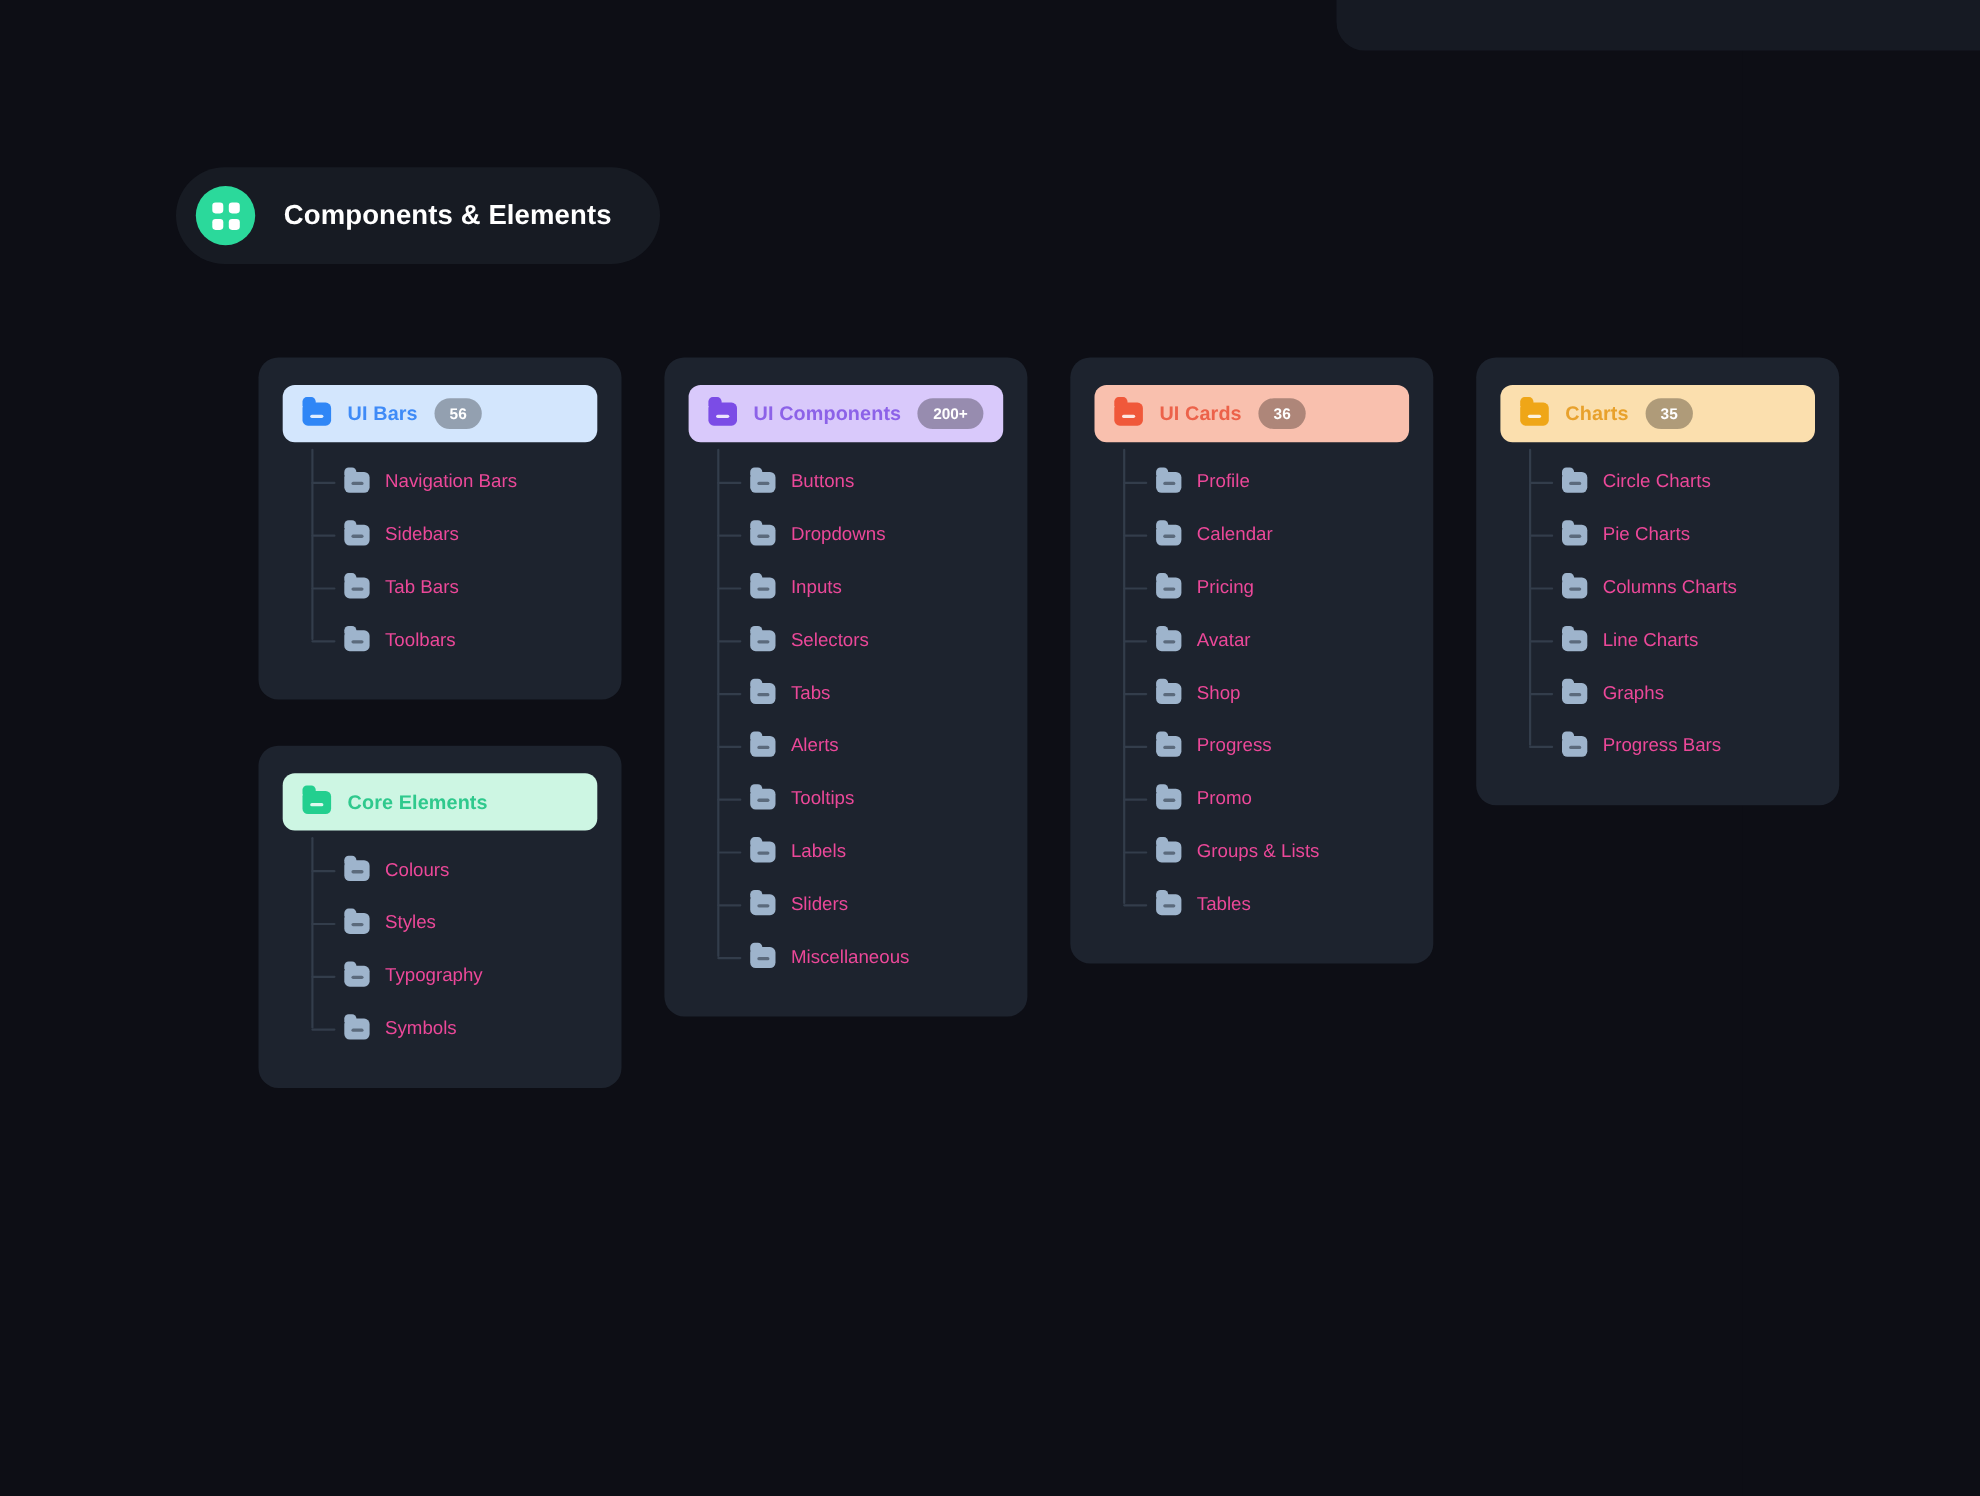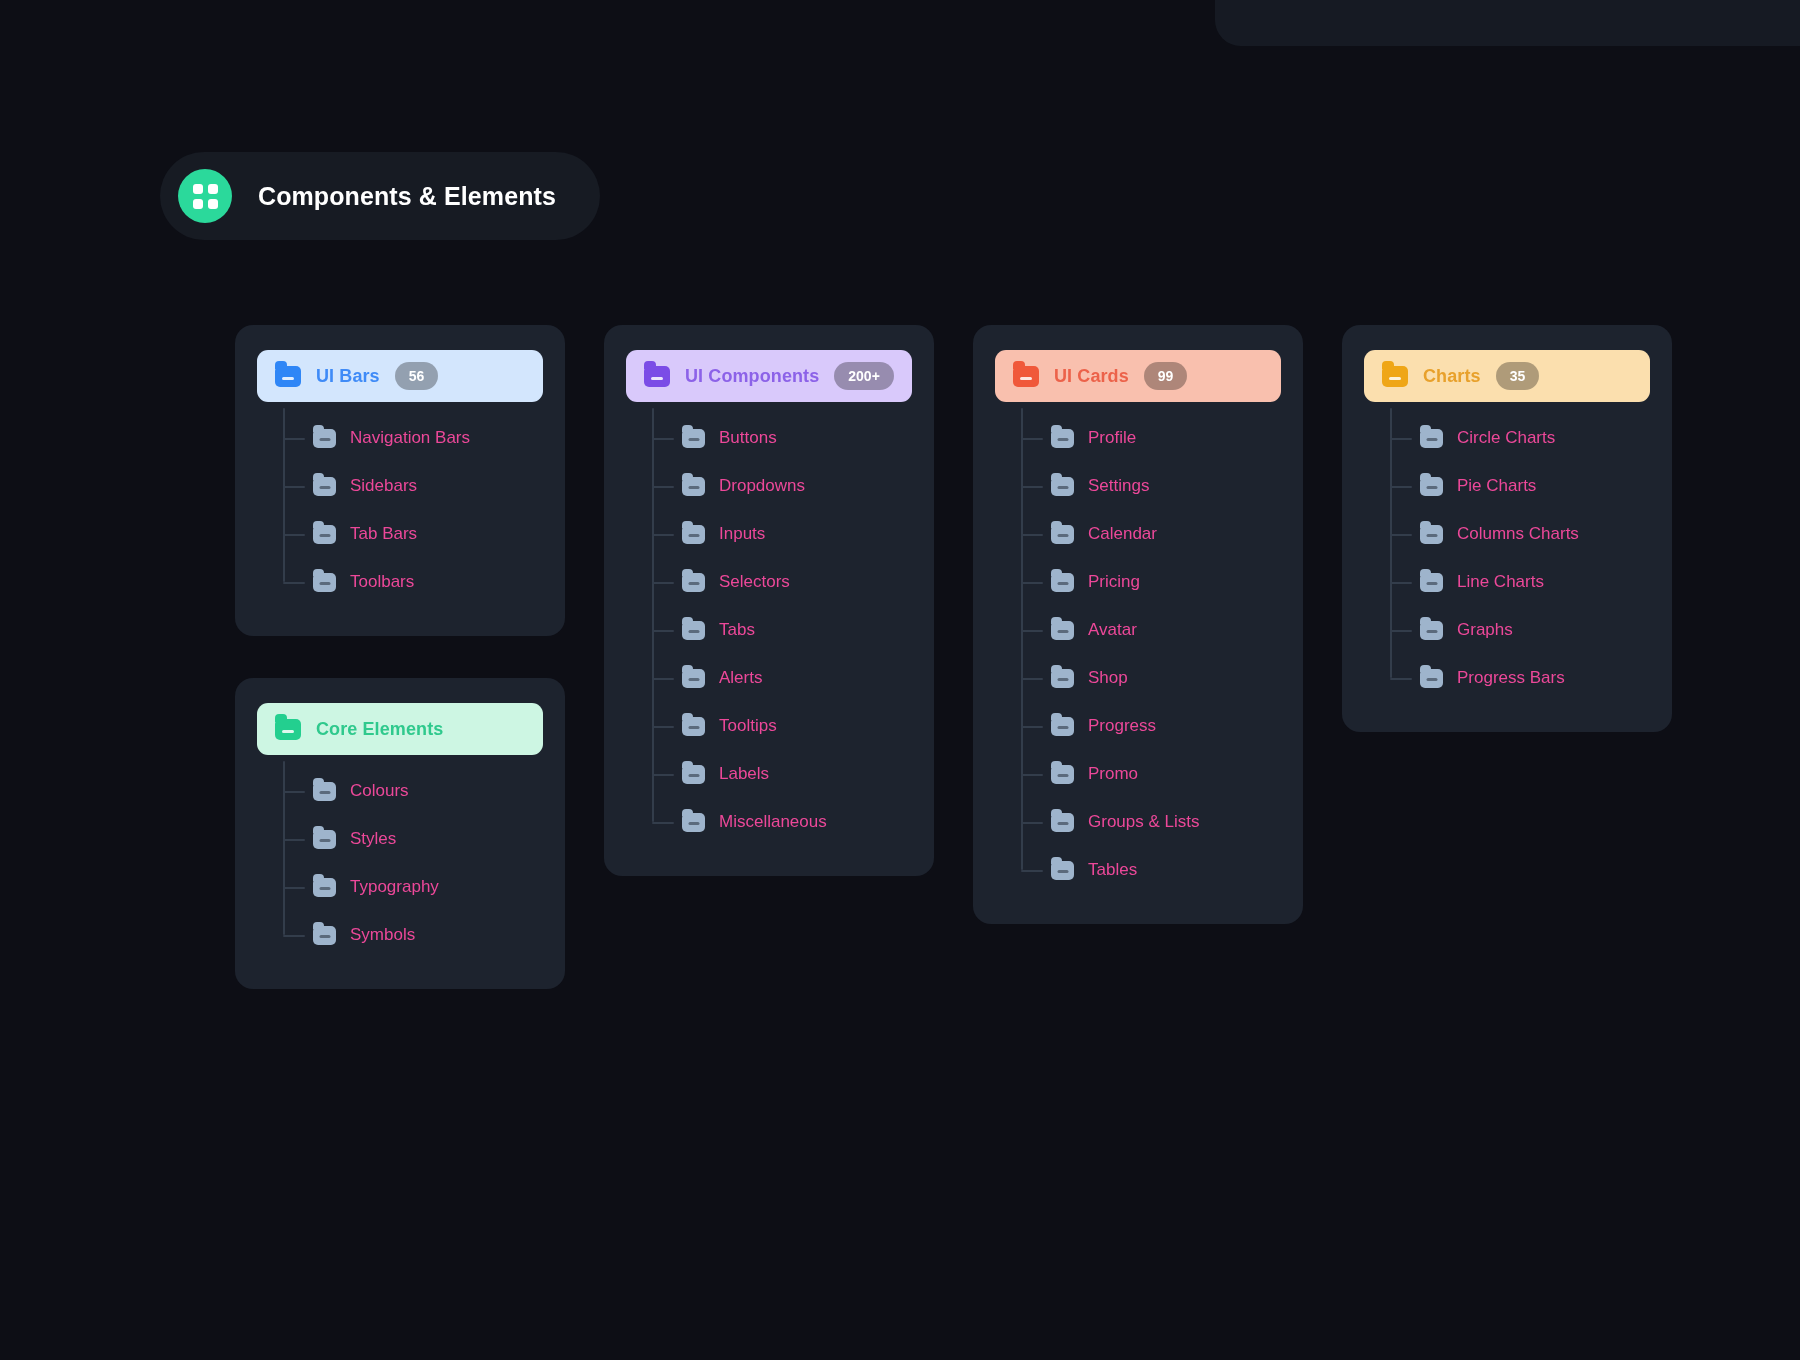--- a/index.html
+++ b/index.html
@@ -309,40 +309,40 @@
             <div class="tree-item">
               <span class="folder f-slate"></span>
               <span class="tree-label">Tooltips</span>
             </div>
             <div class="tree-item">
               <span class="folder f-slate"></span>
               <span class="tree-label">Labels</span>
             </div>
             <div class="tree-item">
               <span class="folder f-slate"></span>
+              <span class="tree-label">Sliders</span>
+            </div>
+            <div class="tree-item">
+              <span class="folder f-slate"></span>
               <span class="tree-label">Miscellaneous</span>
             </div>
           </div>
         </div>
       </div>
       <div class="column">
         <div class="card">
           <div class="group-head head-salmon">
             <span class="folder f-salmon"></span>
             <span class="group-name">UI Cards</span>
-            <span class="group-badge">99</span>
+            <span class="group-badge">36</span>
           </div>
           <div class="tree">
             <div class="tree-item">
               <span class="folder f-slate"></span>
               <span class="tree-label">Profile</span>
-            </div>
-            <div class="tree-item">
-              <span class="folder f-slate"></span>
-              <span class="tree-label">Settings</span>
             </div>
             <div class="tree-item">
               <span class="folder f-slate"></span>
               <span class="tree-label">Calendar</span>
             </div>
             <div class="tree-item">
               <span class="folder f-slate"></span>
               <span class="tree-label">Pricing</span>
             </div>
             <div class="tree-item">

